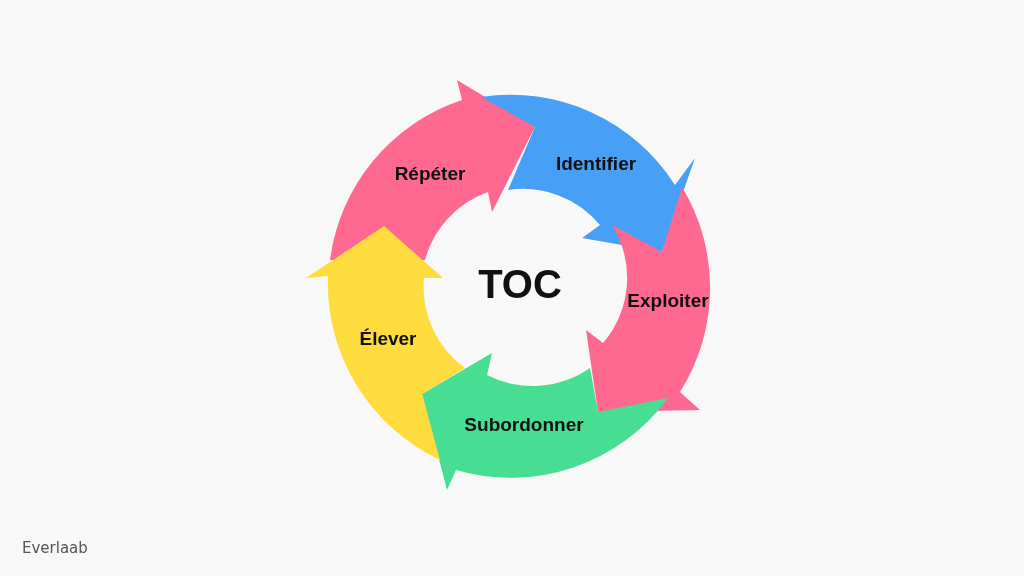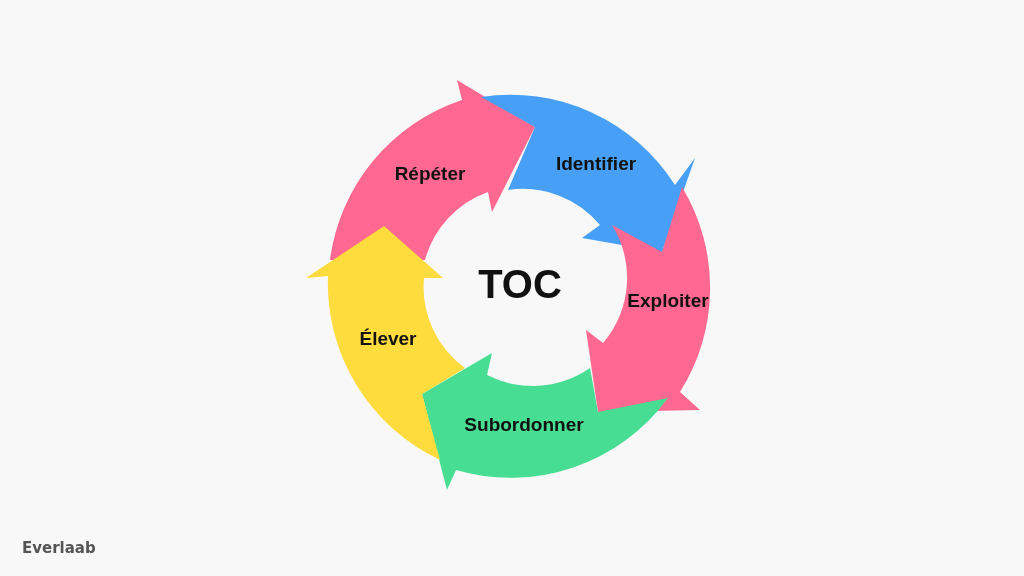--- a/index.html
+++ b/index.html
@@ -1,19 +1,19 @@
 <!DOCTYPE html>
 <html><head>
 <meta charset="utf-8">
 <style>
   html,body{margin:0;padding:0;}
   body{width:1024px;height:576px;background:#f8f8f8;position:relative;overflow:hidden;font-family:"Liberation Sans",sans-serif;}
   #diagram{position:absolute;left:0;top:0;width:1024px;height:576px;}
   .lbl{font-family:"Liberation Sans",sans-serif;font-weight:bold;fill:#111;}
-  .brand{position:absolute;left:22px;top:539px;font-family:"DejaVu Sans",sans-serif;font-weight:bold;font-size:15px;color:#555;}
+  .brand{position:absolute;left:22px;top:539px;font-family:"DejaVu Sans",sans-serif;font-weight:normal;font-size:15px;color:#555;}
 </style>
 </head>
 <body>
 
 <svg id="diagram" viewBox="0 0 1024 576">
 
   <path fill="#ff6890" d="M330,260 A195,195 0 0 1 462,100 L457,80 L535,127 L492,212 L488,192 A100,100 0 0 0 425,260 Z"></path>
 
   <path fill="#47a0f5" d="M481,97 A195,195 0 0 1 675,185 L695,158 L662,252 L582,238 L600,225 A100,100 0 0 0 508,190 L535,127 Z"></path>
 

